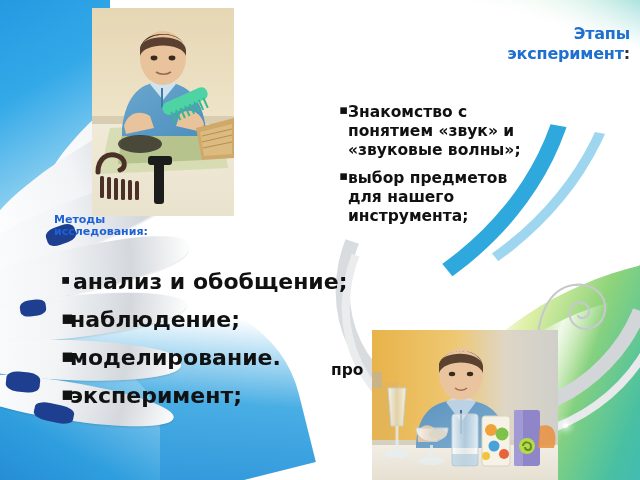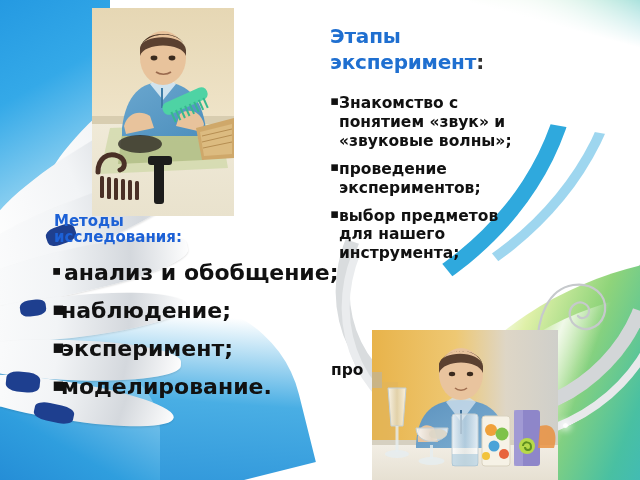--- a/index.html
+++ b/index.html
@@ -252,23 +252,23 @@
     height: 150px;
   }
   .photo svg { display: block; width: 100%; height: 100%; }
 
   
   .title-right {
     position: absolute;
     left: 330px;
     top: 24px;
     width: 300px;
-    text-align: left;
+    text-align: right;
     color: #1f6fd0;
-    font-size: 20px;
+    font-size: 16px;
     font-weight: bold;
     line-height: 1.28;
     letter-spacing: -0.2px;
   }
   .title-right .colon { color: #333333; font-weight: bold; }
 
   .list-right {
     position: absolute;
     left: 322px;
     top: 86px;
@@ -281,42 +281,42 @@
   .list-right li {
     margin-bottom: 9px;
   }
 
   .heading-left {
     position: absolute;
     left: 54px;
     top: 214px;
     width: 230px;
     color: #1d61d6;
-    font-size: 15px;
+    font-size: 11px;
     font-weight: bold;
     line-height: 1.05;
   }
 
   .list-left {
     position: absolute;
     left: 44px;
     top: 252px;
     width: 290px;
     color: #111111;
     font-size: 22px;
     font-weight: bold;
     line-height: 1.18;
   }
   .list-left li {
     margin-bottom: 12px;
   }
 
   ul.bullets {
     list-style: none;
-    margin: 8px;
+    margin: 17px;
     padding: 0;
   }
   ul.bullets li {
     position: relative;
     padding-left: 9px;
   }
   ul.bullets li::before {
     content: "\25AA";
     position: absolute;
     left: 0;
@@ -467,35 +467,34 @@
 
   <div class="title-right">
     <div>Этапы</div>
     <div>
       <span>эксперимент</span><span class="colon">:</span>
     </div>
   </div>
 
   <ul class="bullets list-right">
     <li>Знакомство с понятием «звук» и «звуковые волны»;</li>
-    <li>проведение экспериментов;</li>
     <li>выбор предметов для нашего инструмента;</li>
   </ul>
   <div style="position:absolute; left:331px; top:361px; font-size:15.5px; font-weight:bold; color:#111111; line-height:1.22;">про</div>
 
   <div class="heading-left">
     <div>Методы</div>
     <div>исследования:</div>
   </div>
 
   <ul class="bullets list-left">
     <li class="sp">анализ и обобщение;</li>
     <li>наблюдение;</li>
+    <li>моделирование.</li>
     <li>эксперимент;</li>
-    <li>моделирование.</li>
   </ul>
 
   <div class="photo photo-bottom">
     <svg viewBox="0 0 186 150" preserveAspectRatio="none" aria-hidden="true">
       <defs>
         <linearGradient id="wall2" x1="0" y1="0" x2="1" y2="0">
           <stop offset="0%" stop-color="#e8b34a"></stop>
           <stop offset="45%" stop-color="#eec873"></stop>
           <stop offset="72%" stop-color="#ded6c6"></stop>
           <stop offset="100%" stop-color="#cfcfca"></stop>

